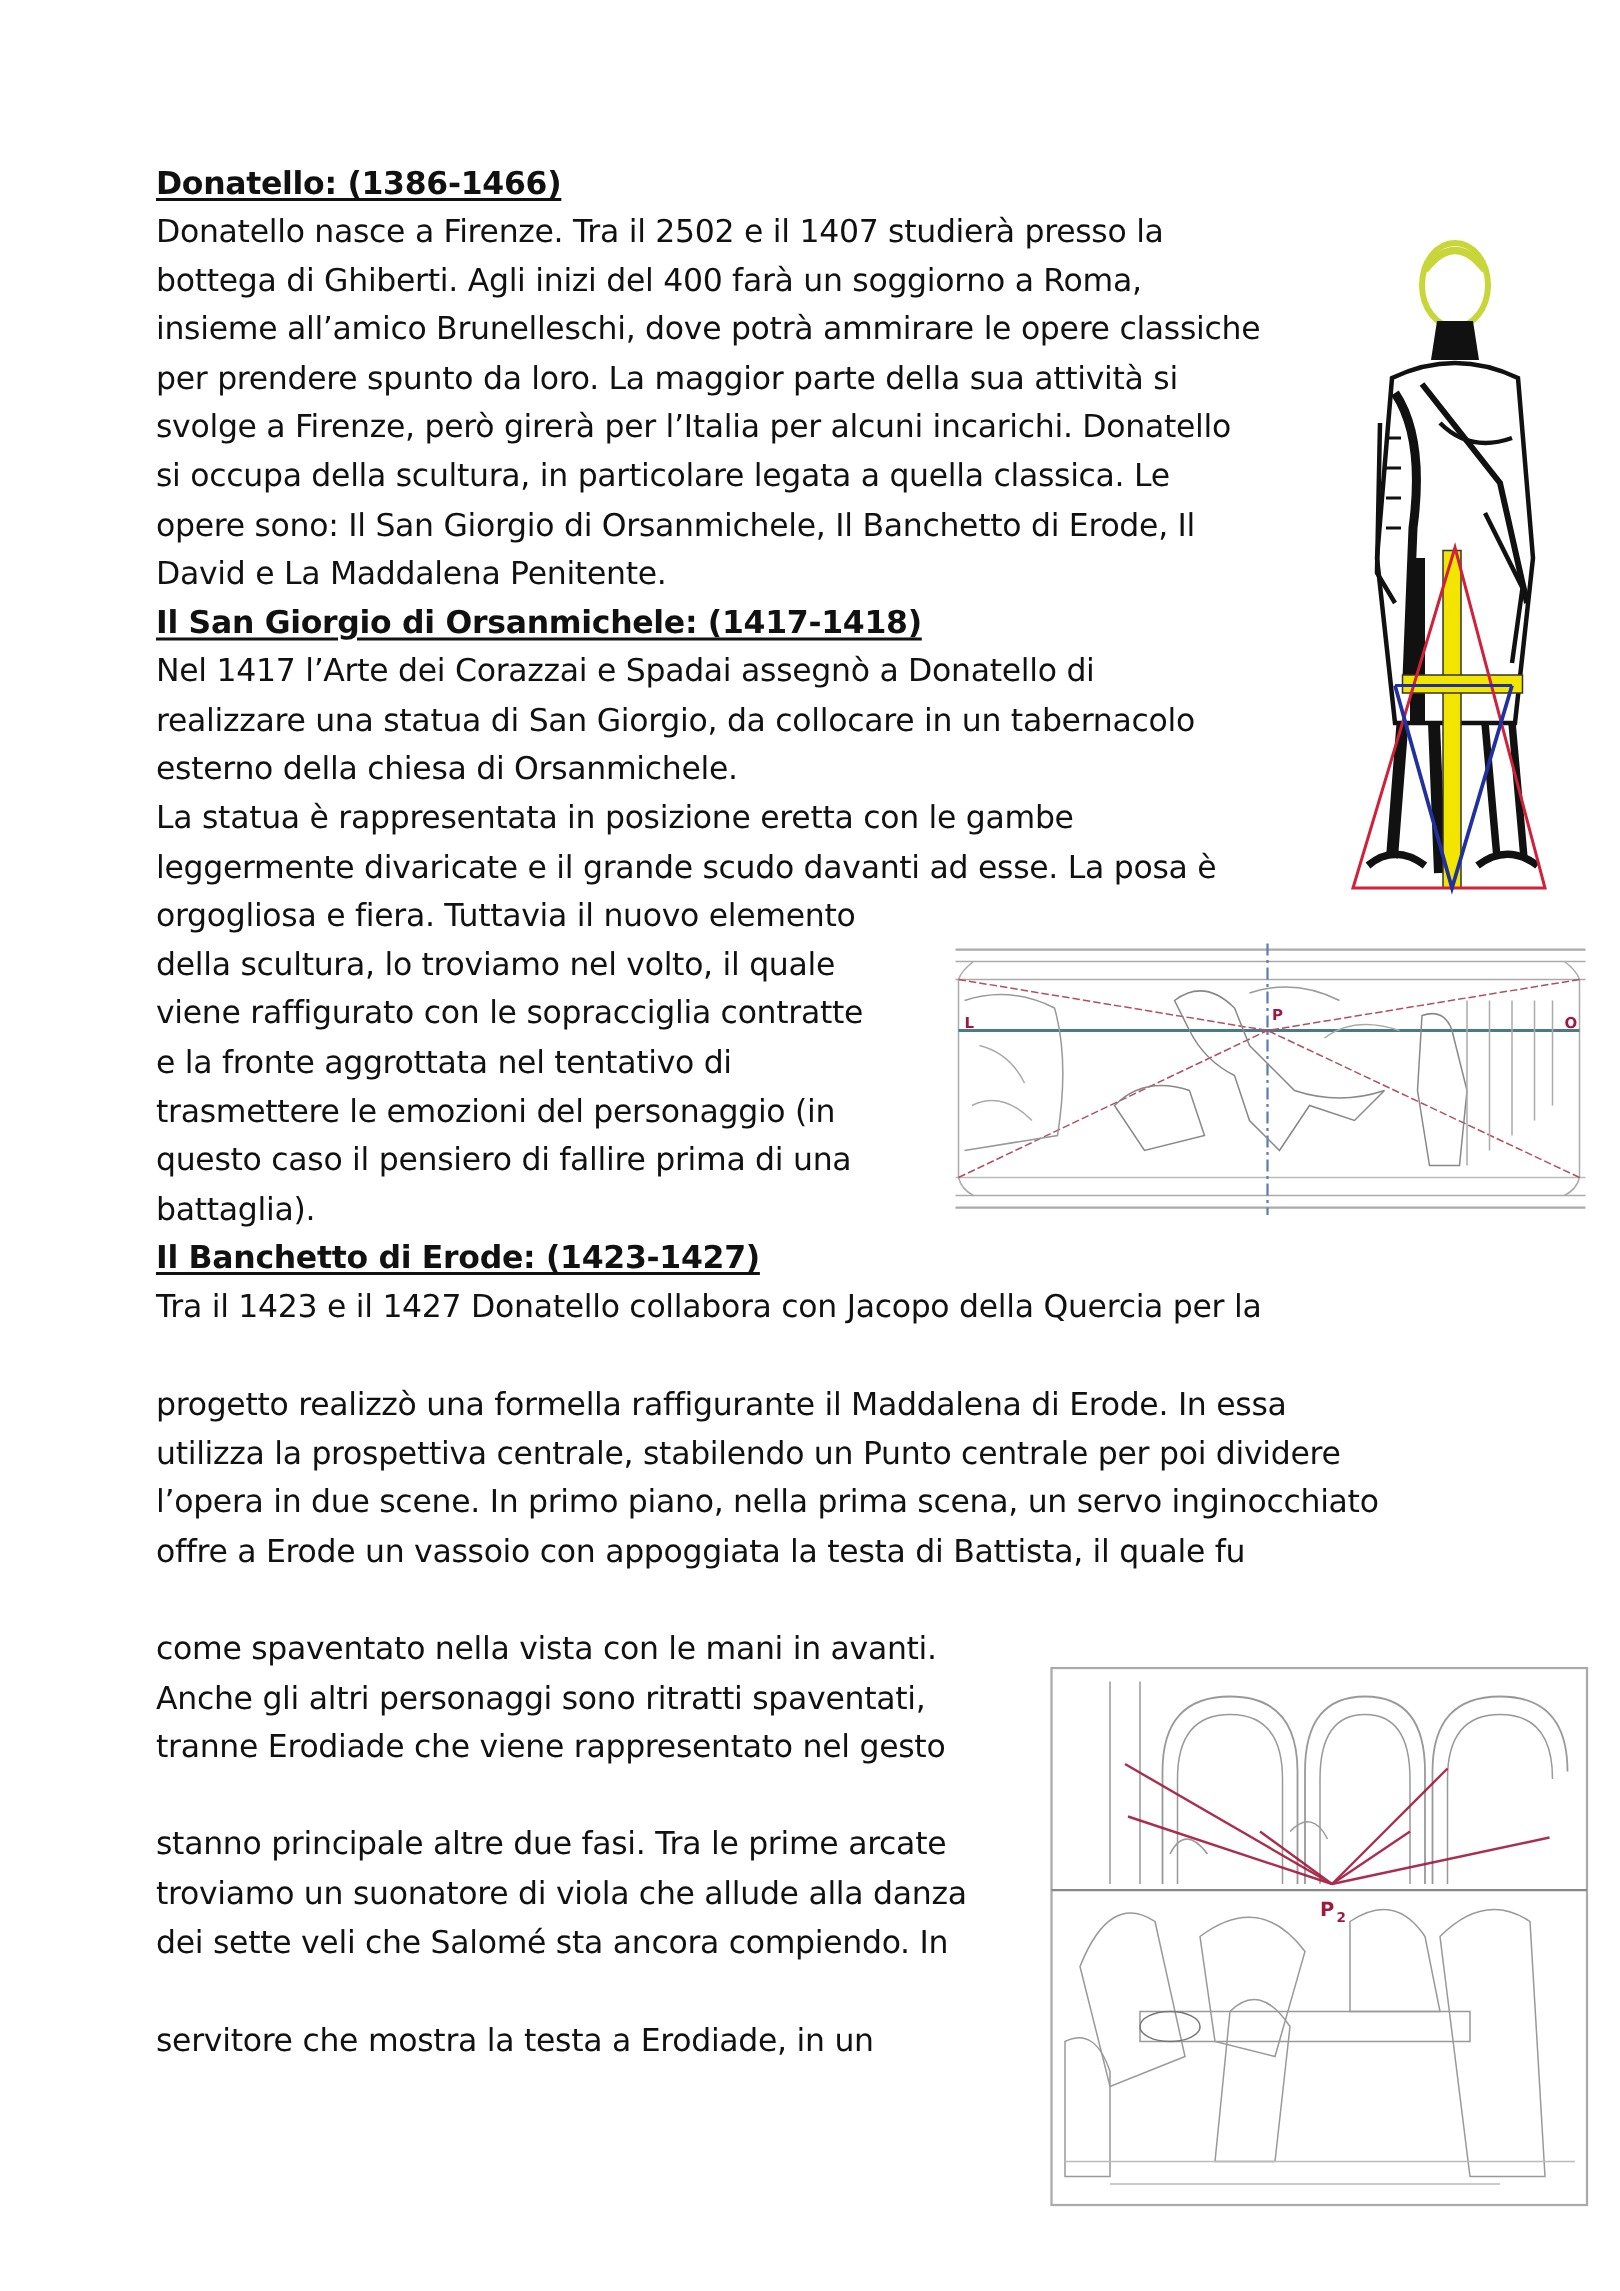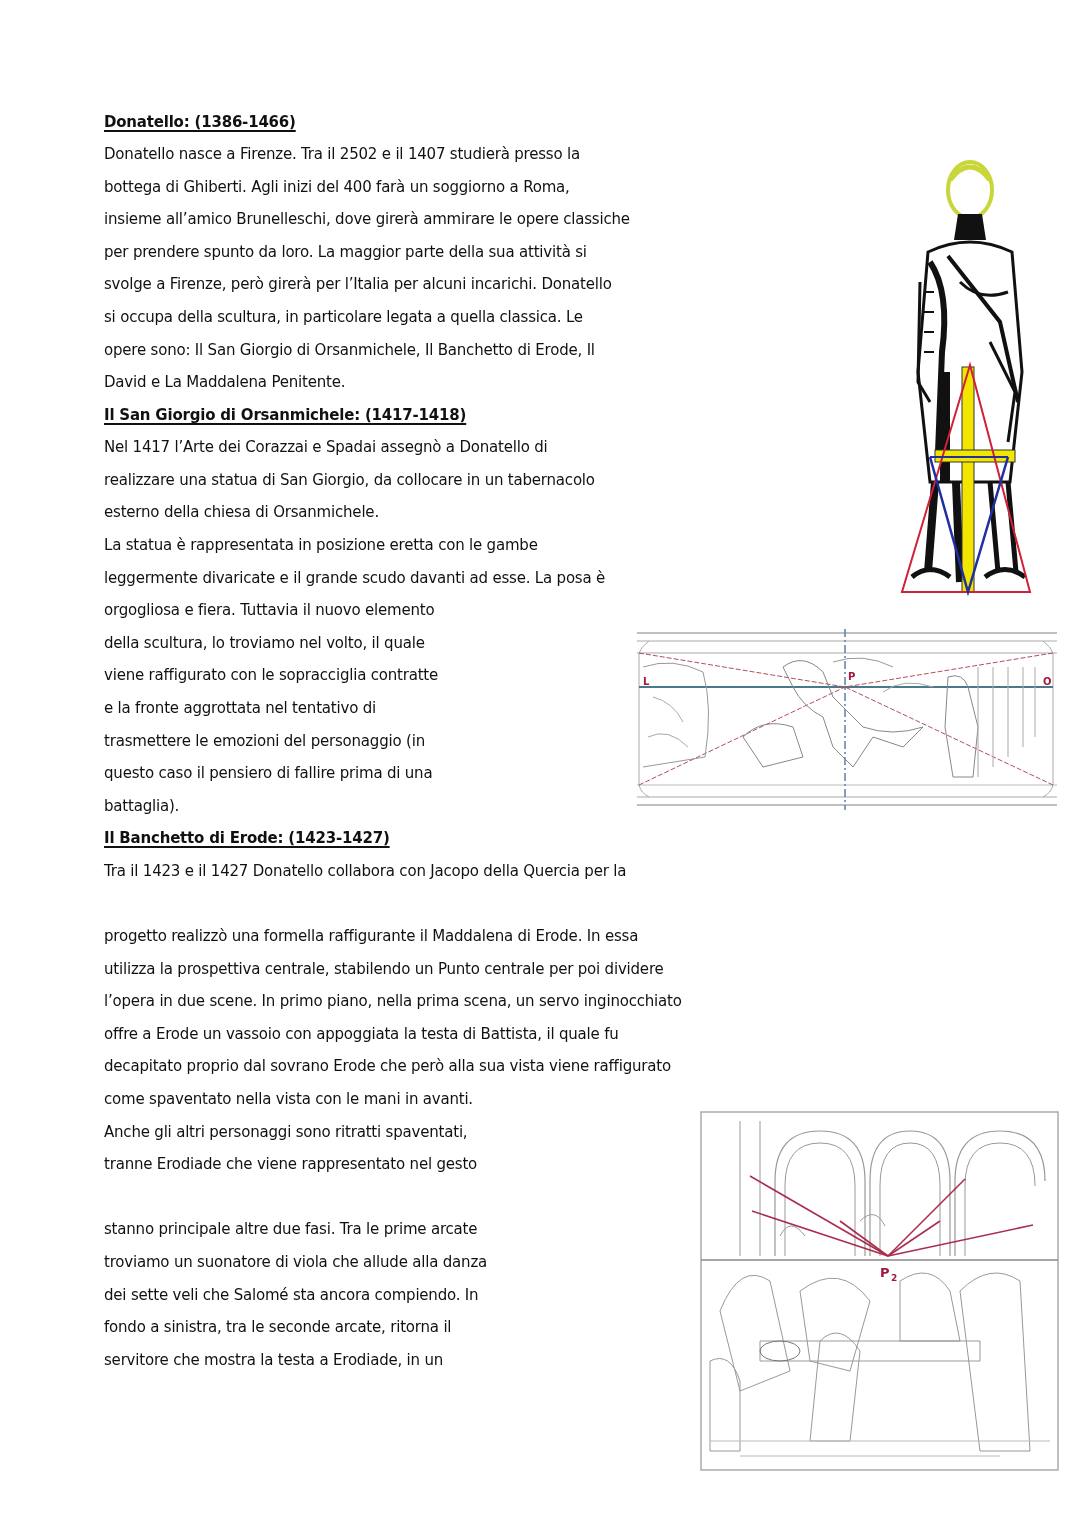--- a/index.html
+++ b/index.html
@@ -1,35 +1,35 @@
 <!DOCTYPE html>
 <html><head>
   <meta charset="utf-8">
   <style>
     html, body { margin: 0; padding: 0; background: #ffffff; }
     body { width: 1080px; height: 1527px; position: relative; overflow: hidden; }
     .page { position: absolute; left: 0; top: 0; width: 1080px; height: 1527px; background: #fff; }
     .line {
       position: absolute; left: 104px; white-space: nowrap;
-      font-family: "DejaVu Sans", sans-serif; font-size: 15px; color: #111;
+      font-family: "DejaVu Sans", sans-serif; font-size: 21px; color: #111;
       height: 32px; line-height: 32px; letter-spacing: -0.2px;
     }
     .line.h { font-weight: bold; text-decoration: underline; text-decoration-thickness: 2px; text-underline-offset: 3px; }
     .fig { position: absolute; }
     svg { display: block; }
   </style>
 </head>
 <body>
 
 <div class="page">
 
   <div class="line h" style="top:106px">Donatello: (1386-1466)</div>
   <div class="line" style="top:138px">Donatello nasce a Firenze. Tra il 2502 e il 1407 studierà presso la</div>
   <div class="line" style="top:171px">bottega di Ghiberti. Agli inizi del 400 farà un soggiorno a Roma,</div>
-  <div class="line" style="top:203px">insieme all’amico Brunelleschi, dove girerà ammirare le opere classiche</div>
+  <div class="line" style="top:203px">insieme all’amico Brunelleschi, dove potrà ammirare le opere classiche</div>
   <div class="line" style="top:236px">per prendere spunto da loro. La maggior parte della sua attività si</div>
   <div class="line" style="top:268px">svolge a Firenze, però girerà per l’Italia per alcuni incarichi. Donatello</div>
   <div class="line" style="top:301px">si occupa della scultura, in particolare legata a quella classica. Le</div>
   <div class="line" style="top:334px">opere sono: Il San Giorgio di Orsanmichele, Il Banchetto di Erode, Il</div>
   <div class="line" style="top:366px">David e La Maddalena Penitente.</div>
 
   <div class="line h" style="top:399px">Il San Giorgio di Orsanmichele: (1417-1418)</div>
   <div class="line" style="top:431px">Nel 1417 l’Arte dei Corazzai e Spadai assegnò a Donatello di</div>
   <div class="line" style="top:464px">realizzare una statua di San Giorgio, da collocare in un tabernacolo</div>
   <div class="line" style="top:496px">esterno della chiesa di Orsanmichele.</div>
@@ -42,28 +42,26 @@
   <div class="line" style="top:725px">trasmettere le emozioni del personaggio (in</div>
   <div class="line" style="top:757px">questo caso il pensiero di fallire prima di una</div>
   <div class="line" style="top:790px">battaglia).</div>
 
   <div class="line h" style="top:822px">Il Banchetto di Erode: (1423-1427)</div>
   <div class="line" style="top:855px">Tra il 1423 e il 1427 Donatello collabora con Jacopo della Quercia per la</div>
   <div class="line" style="top:920px">progetto realizzò una formella raffigurante il Maddalena di Erode. In essa</div>
   <div class="line" style="top:953px">utilizza la prospettiva centrale, stabilendo un Punto centrale per poi dividere</div>
   <div class="line" style="top:985px">l’opera in due scene. In primo piano, nella prima scena, un servo inginocchiato</div>
   <div class="line" style="top:1018px">offre a Erode un vassoio con appoggiata la testa di Battista, il quale fu</div>
-  <div class="line" style="top:1050px">decapitato proprio dal sovrano Erode che però alla sua vista viene raffigurato</div>
   <div class="line" style="top:1083px">come spaventato nella vista con le mani in avanti.</div>
   <div class="line" style="top:1116px">Anche gli altri personaggi sono ritratti spaventati,</div>
   <div class="line" style="top:1148px">tranne Erodiade che viene rappresentato nel gesto</div>
   <div class="line" style="top:1213px">stanno principale altre due fasi. Tra le prime arcate</div>
   <div class="line" style="top:1246px">troviamo un suonatore di viola che allude alla danza</div>
   <div class="line" style="top:1279px">dei sette veli che Salomé sta ancora compiendo. In</div>
-  <div class="line" style="top:1311px">fondo a sinistra, tra le seconde arcate, ritorna il</div>
   <div class="line" style="top:1344px">servitore che mostra la testa a Erodiade, in un</div>
 
   <div class="fig" style="left:890px; top:152px; width:150px; height:450px;">
     <svg width="150" height="450" viewBox="0 0 150 450">
 
       <ellipse cx="80" cy="38" rx="22" ry="28" fill="none" stroke="#c8d63a" stroke-width="4"></ellipse>
       <path d="M60 28 Q80 2 100 28" fill="none" stroke="#c8d63a" stroke-width="5"></path>
 
       <path d="M68 62 L64 88 L96 88 L92 62 Z" fill="#111"></path>
 

